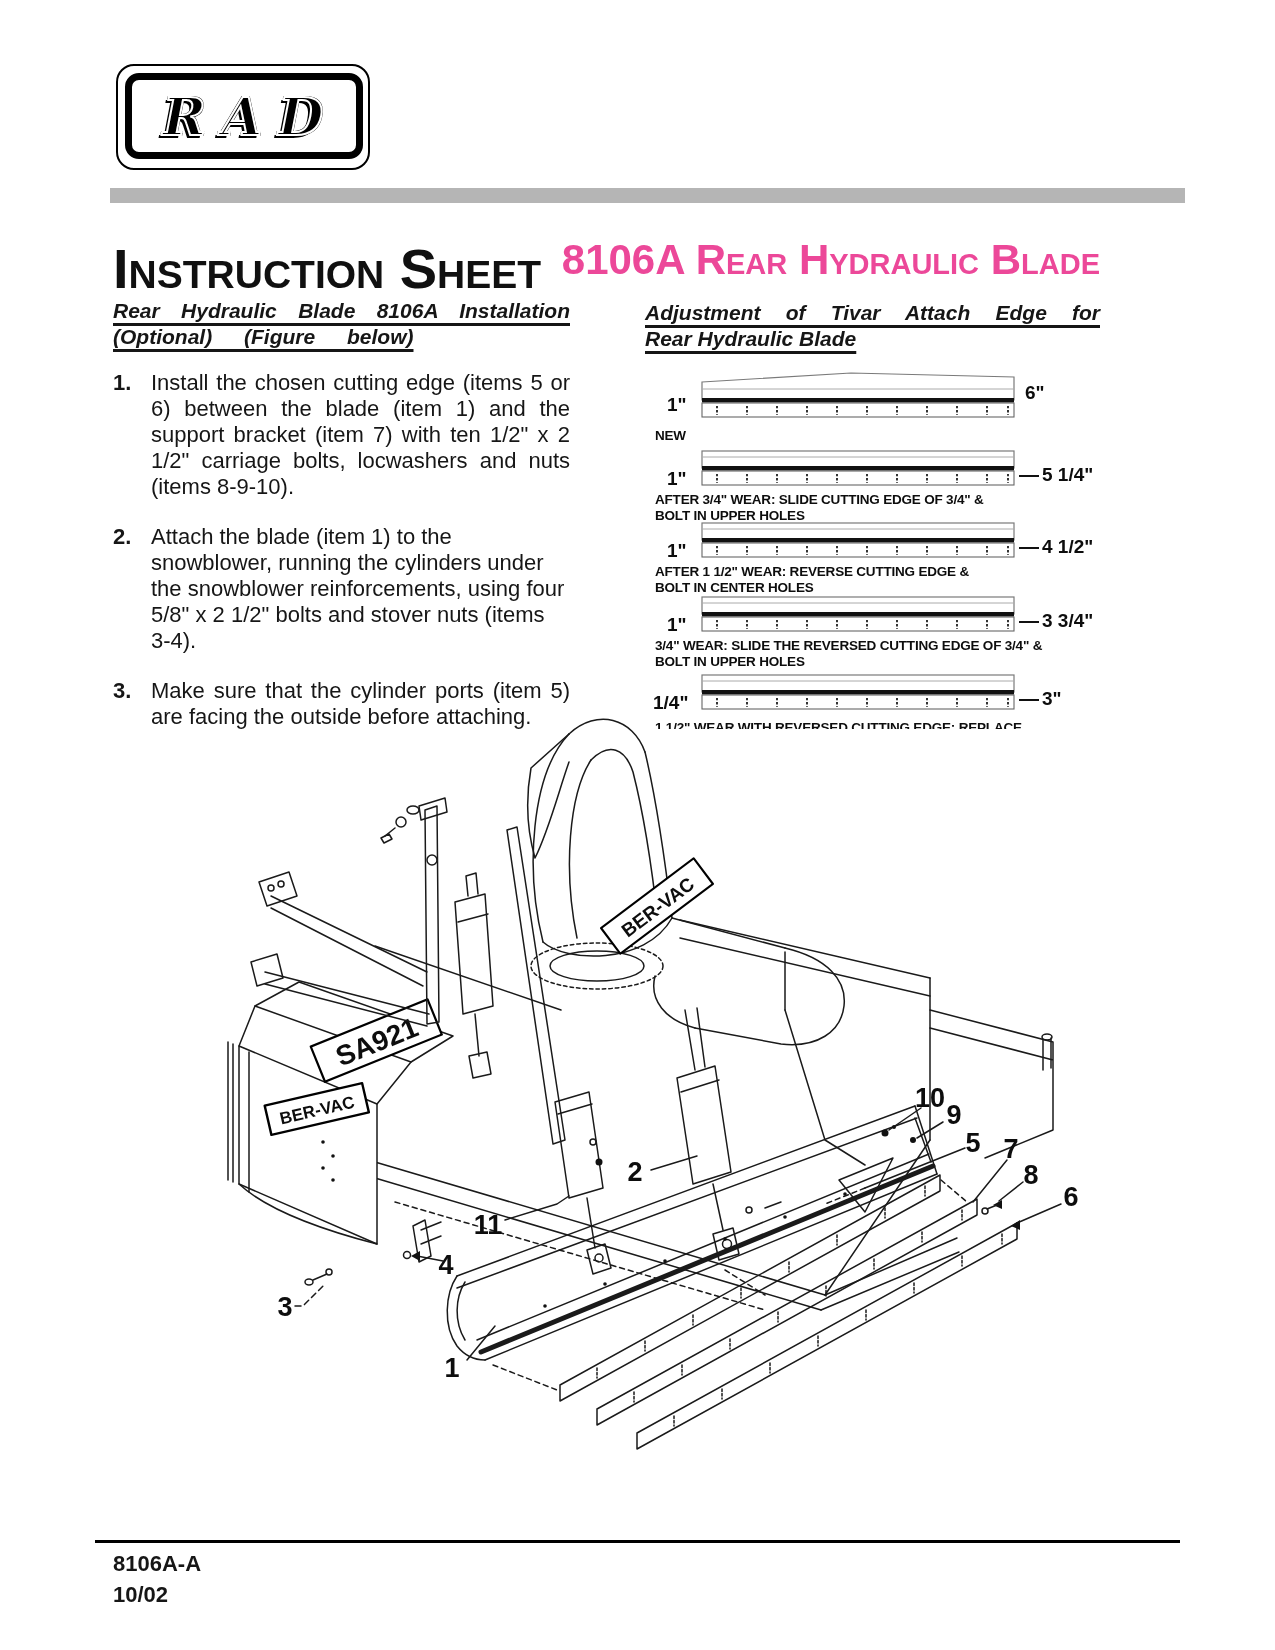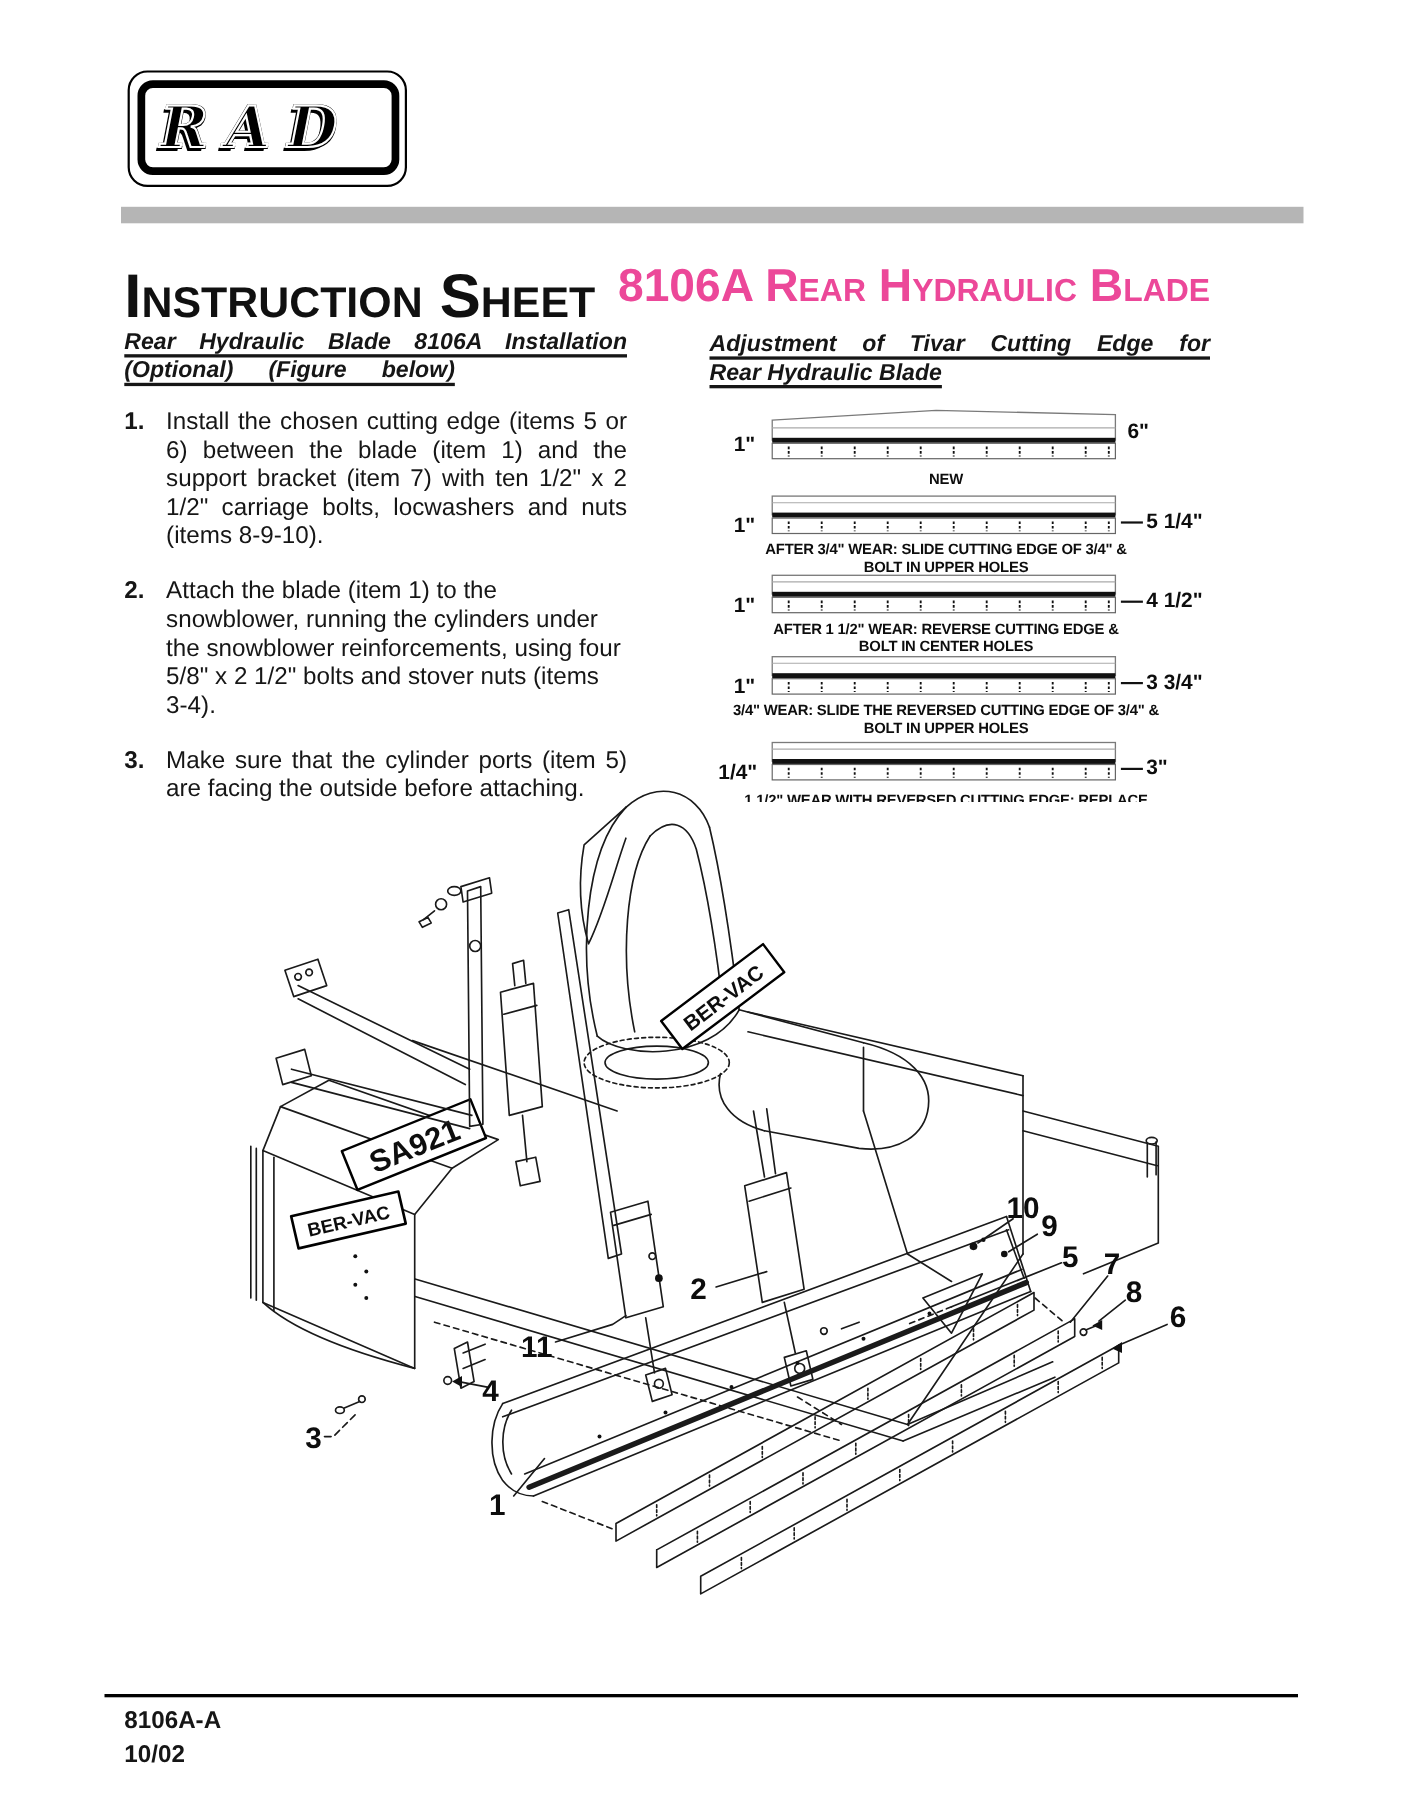--- a/index.html
+++ b/index.html
@@ -10,21 +10,21 @@
     overflow:hidden;
   }
   
   .logo-outer {
     position:absolute; left:116px; top:64px; width:254px; height:106px;
     border:2px solid #000; border-radius:18px;
   }
   .logo-inner {
     position:absolute; left:7px; top:7px; right:5px; bottom:9px;
     border:7px solid #000; border-radius:14px;
-    display:flex; align-items:center; 
+    display:flex; align-items:center; justify-content:center;
   }
   .logo-text {
     font-family:"DejaVu Serif","Liberation Serif",serif;
     font-weight:bold; font-style:italic; font-size:52px; letter-spacing:16px;
     padding-left:14px; color:#000;
     -webkit-text-stroke:2px #fff;
     text-shadow:-3px 3px 0 #000, 1px 1px 0 #000, -1px -1px 0 #000, 1px -1px 0 #000, -1px 1px 0 #000;
   }
   
   .gray-bar { position:absolute; left:110px; top:188px; width:1075px; height:15px; background:#b5b5b5; }
@@ -48,21 +48,21 @@
   .step-text { flex:1; font-size:22px; line-height:26px; }
   .jst { text-align:justify; }
   .gap-lg { margin-bottom:30px; }
   
   .col-right { position:absolute; left:645px; top:300px; width:455px; }
   
   .wear { position:absolute; left:645px; top:368px; width:470px; height:382px; }
   .wrow-label { position:absolute; font-weight:bold; font-size:19px; color:#0d0d0d; }
   .wrow-dim { position:absolute; font-weight:bold; font-size:19px; white-space:nowrap; color:#0d0d0d; }
   .leader { display:inline-block; width:20px; border-top:2px solid #111; vertical-align:4px; margin-right:3px; }
-  .wcap { position:absolute; left:10px; width:410px; text-align:center;
+  .wcap { position:absolute; left:10px; width:410px; text-align:left;
           font-weight:bold; font-size:13.5px; line-height:16px; letter-spacing:-0.2px; color:#0d0d0d; }
   .wcap.clip { height:9px; overflow:hidden; }
   .wbar { position:absolute; }
   
   .figure { position:absolute; left:225px; top:710px; width:880px; height:748px; }
   .fig-svg text { font-family:"Liberation Sans","DejaVu Sans",sans-serif; }
   .callout { font-size:27px; font-weight:bold; fill:#0d0d0d; }
   .plate-txt { font-weight:bold; fill:#0d0d0d; }
   
   .foot-rule { position:absolute; left:95px; top:1540px; width:1085px; height:3px; background:#000; }
@@ -117,21 +117,21 @@
       <div class="step-num">2.</div>
       <div class="step-text">Attach the blade (item 1) to the snowblower, running the cylinders under the snowblower reinforcements, using four 5/8" x 2 1/2" bolts and stover nuts (items 3-4).</div>
     </div>
     <div class="step gap-lg">
       <div class="step-num">3.</div>
       <div class="step-text jst">Make sure that the cylinder ports (item 5) are facing the outside before attaching.</div>
     </div>
   </div>
 
   <div class="col-right">
-    <div class="h-ital just-full">Adjustment of Tivar Cutting Edge for</div>
+    <div class="h-ital just-full">Adjustment of Tivar Attach Edge for</div>
     <div class="h-ital">Rear Hydraulic Blade</div>
   </div>
 
   <div class="wear">
 
     <span class="wrow-label" style="left:22px; top:26px;">1"</span>
     <svg class="wbar" style="left:56px; top:2px;" width="315" height="52">
         <use href="#wbnew"></use>
       </svg>
     <span class="wrow-dim" style="left:380px; top:14px;"><span>6"</span></span>

